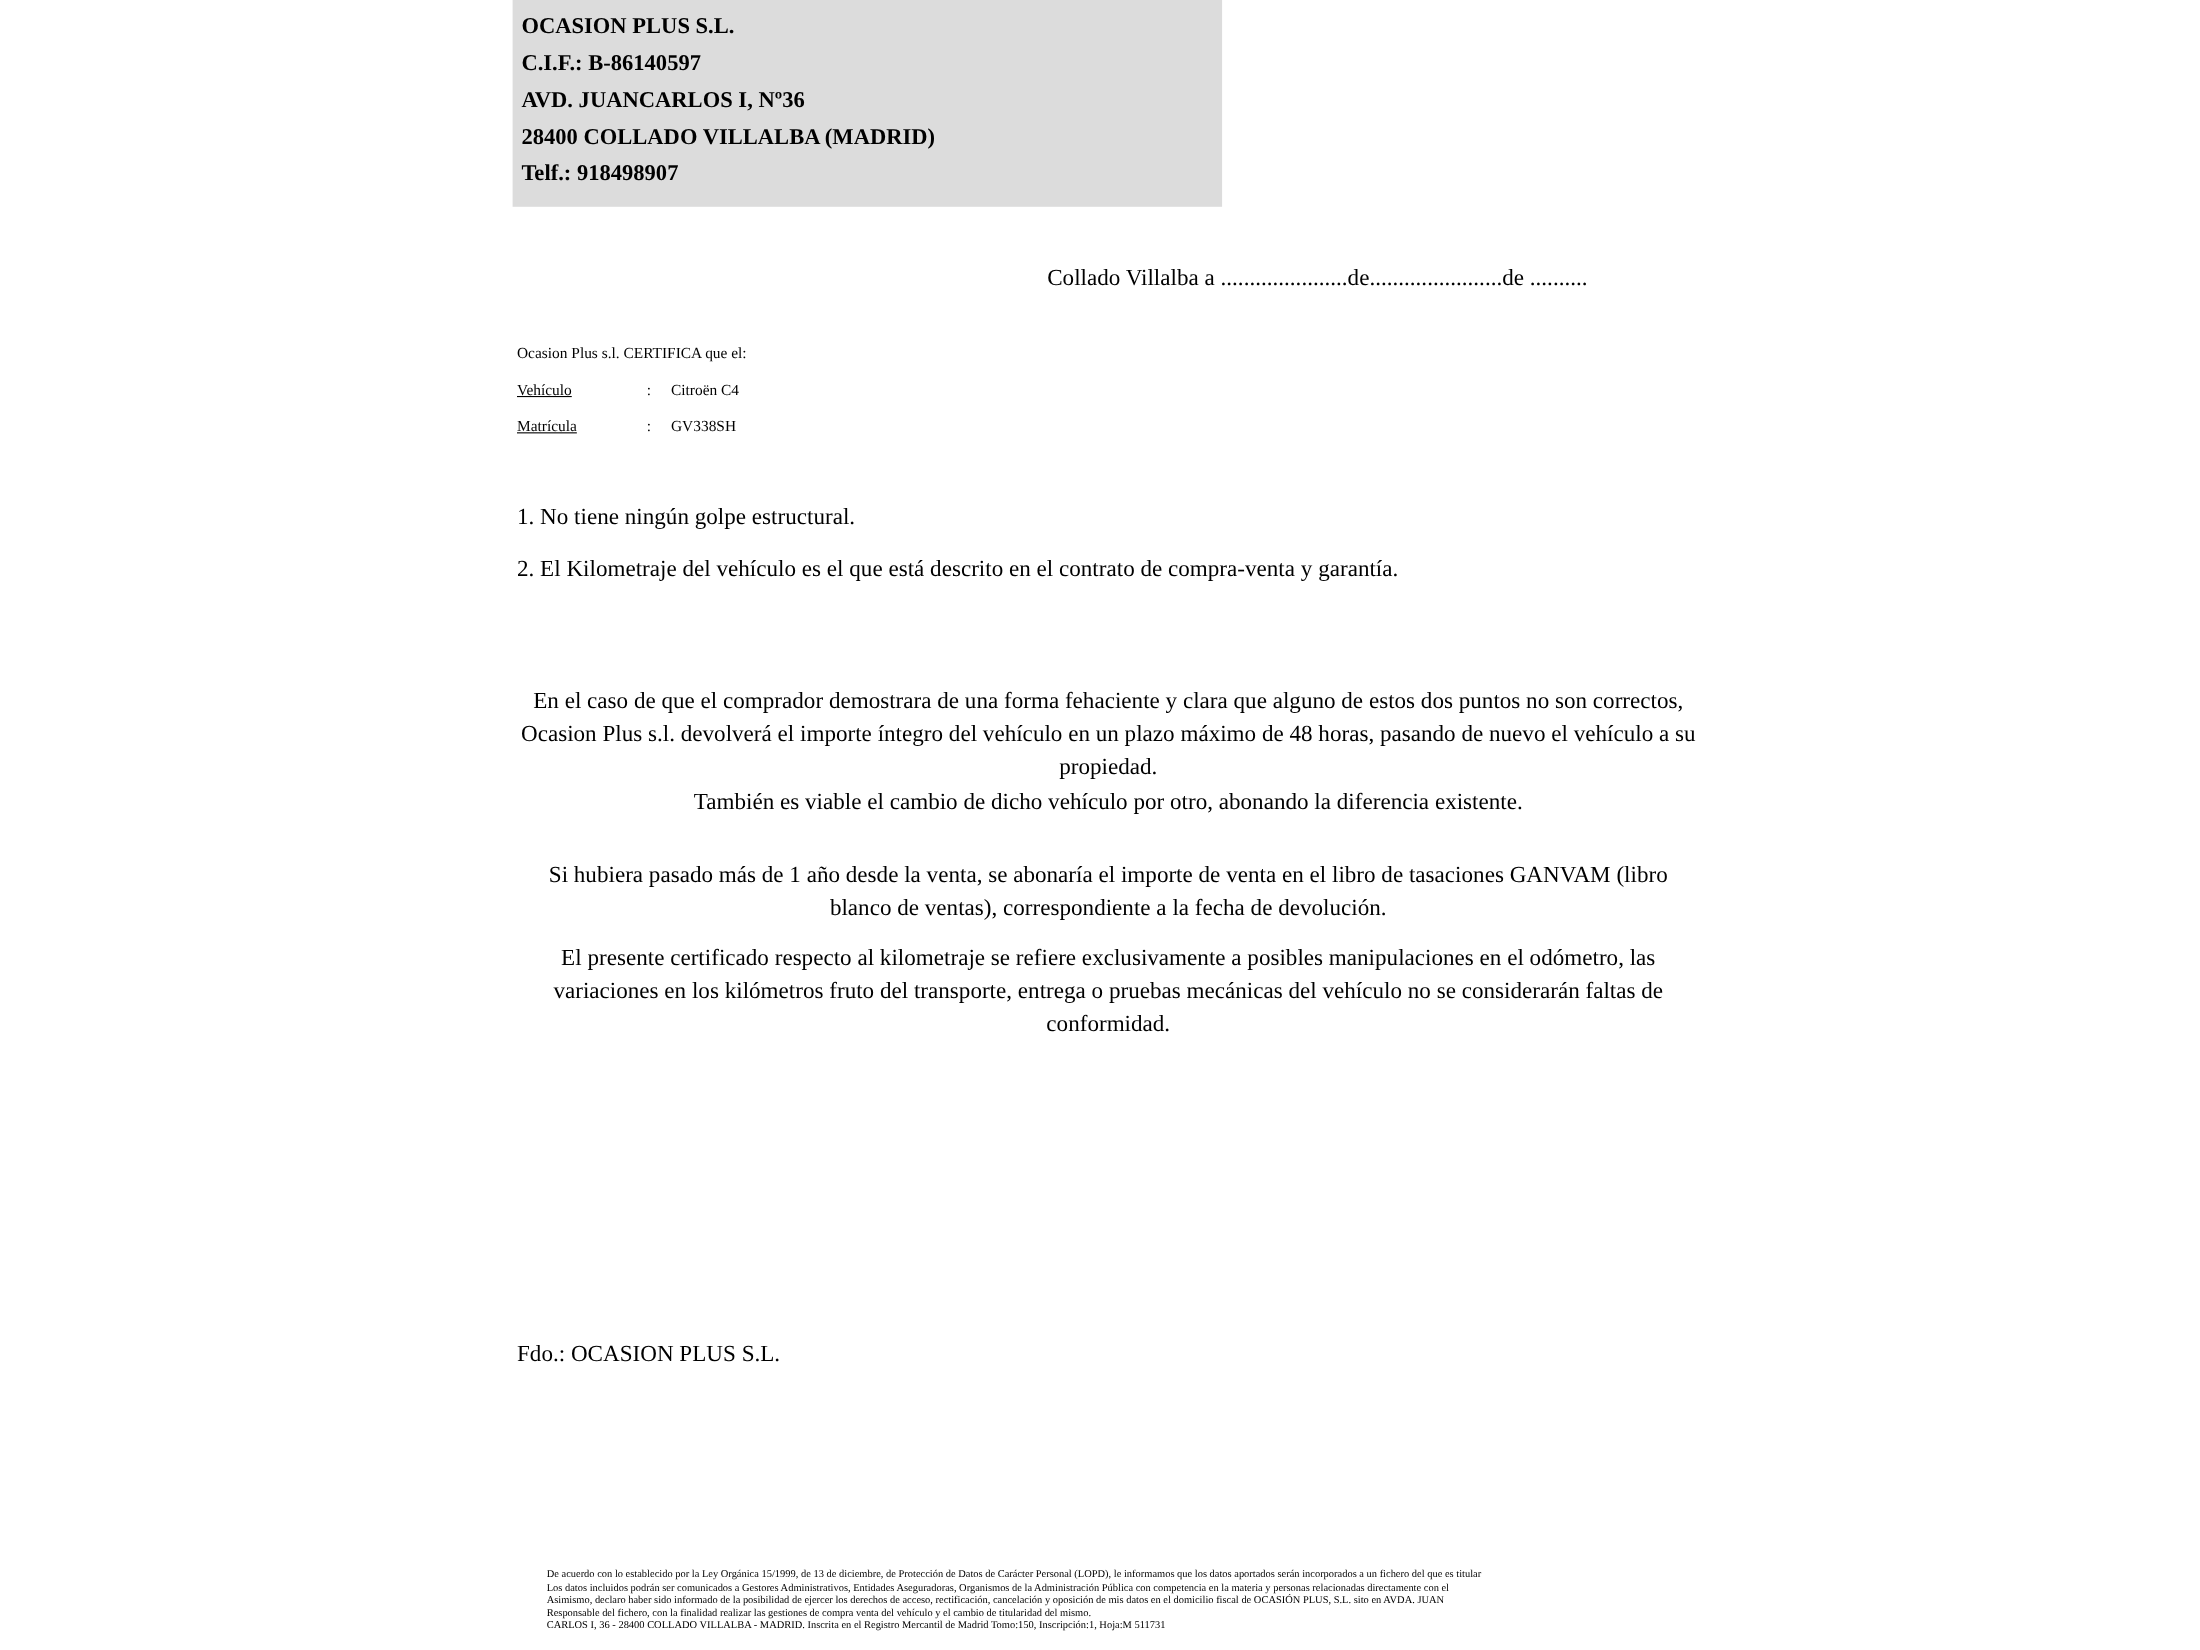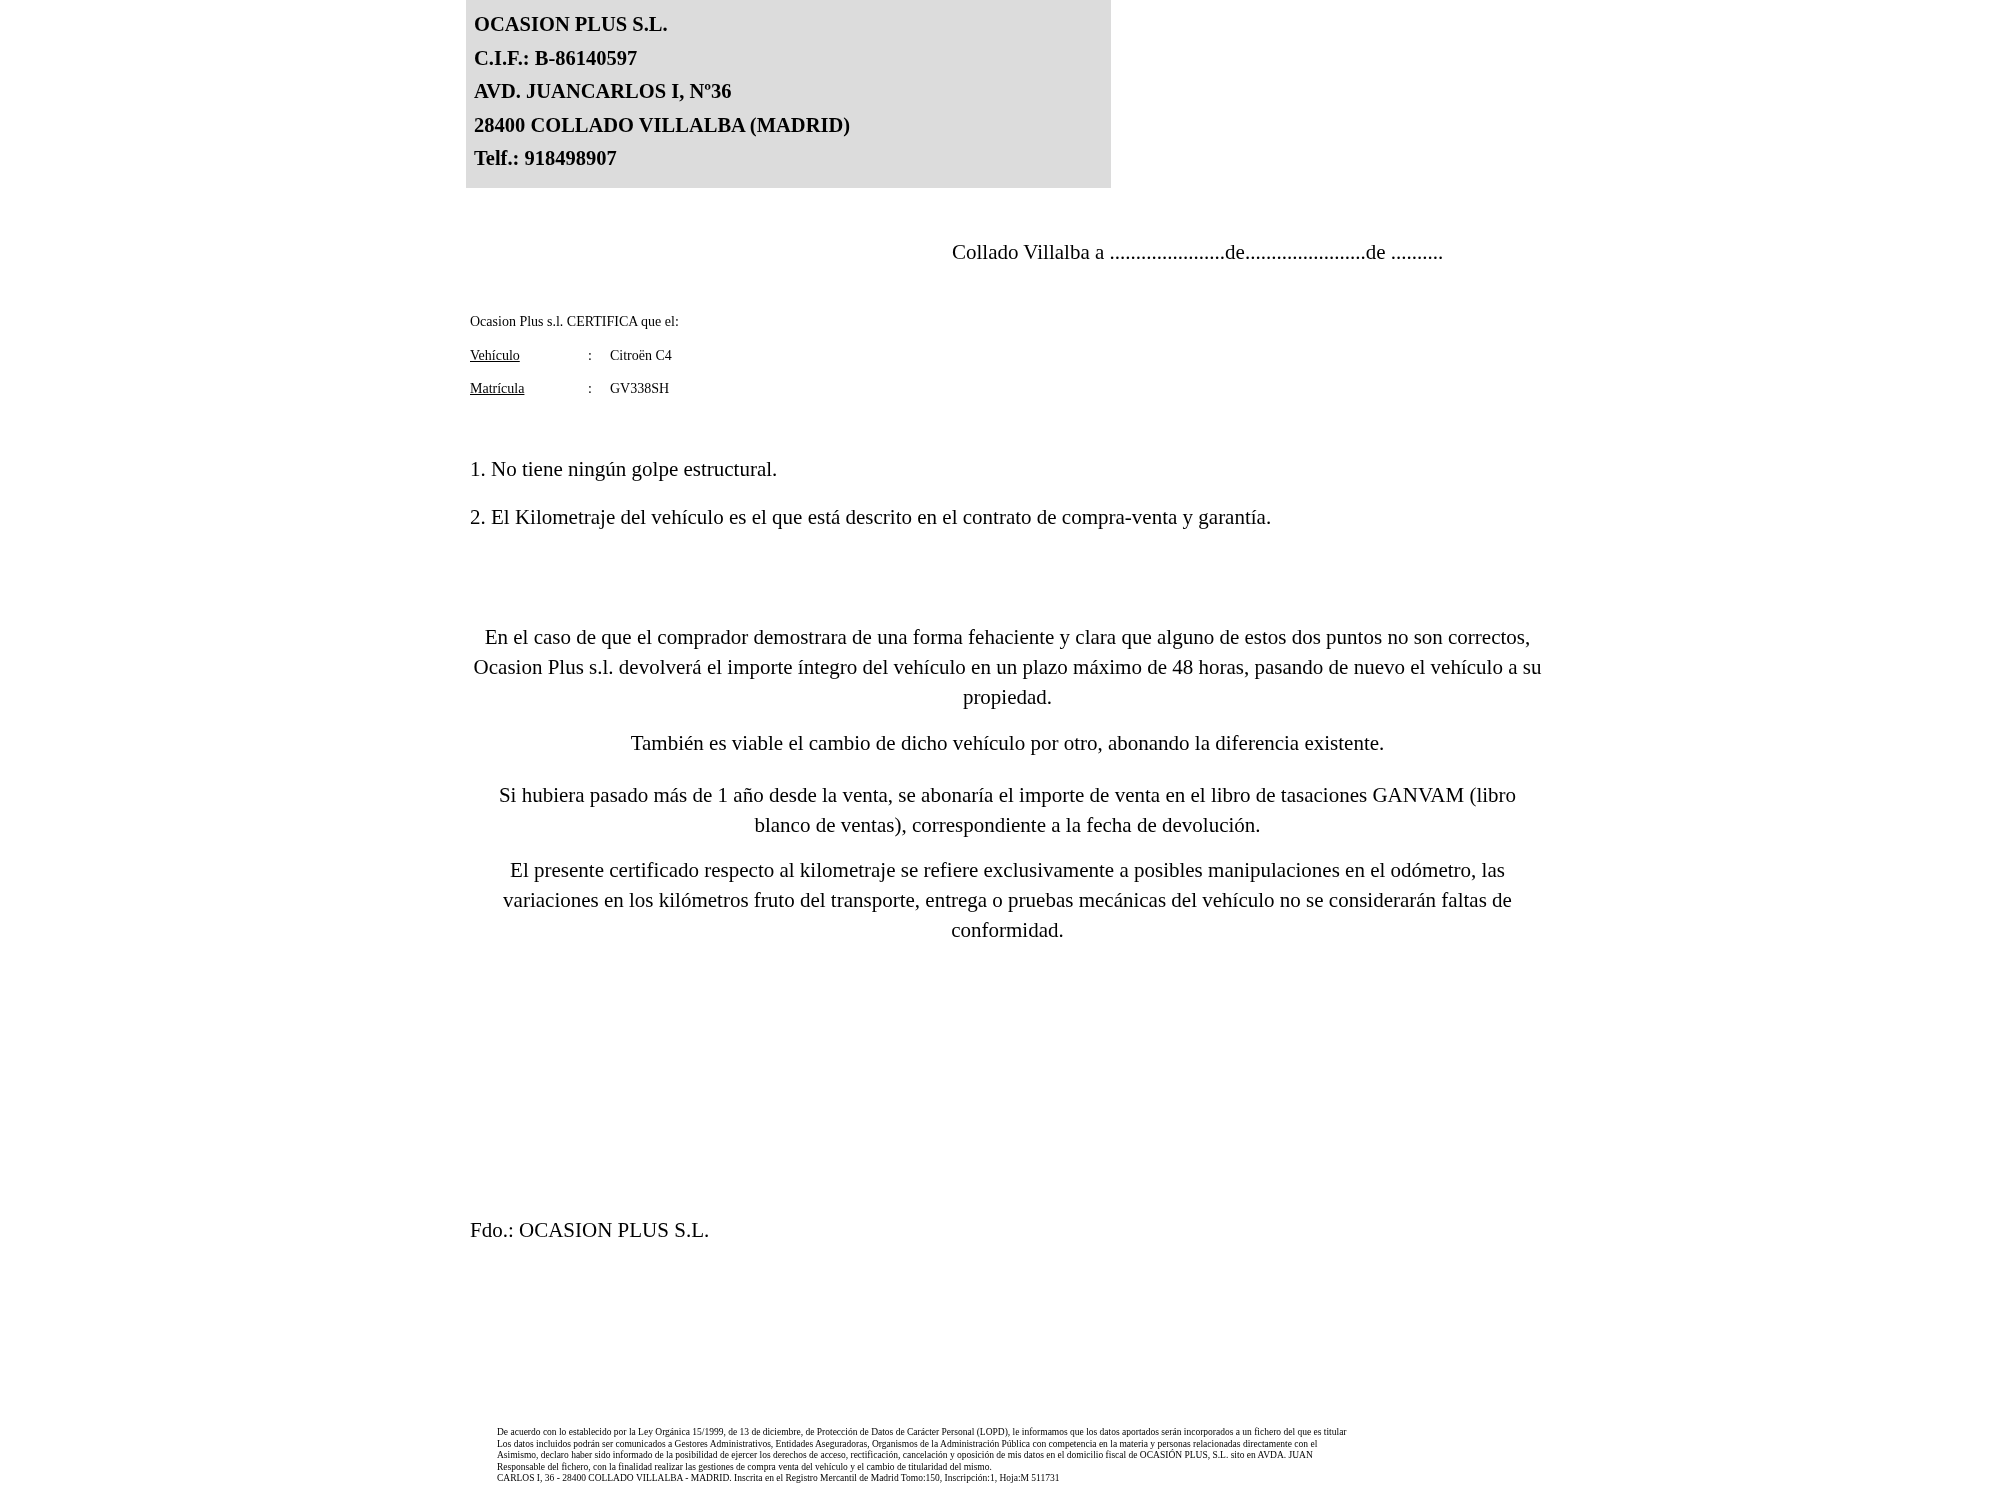--- a/index.html
+++ b/index.html
@@ -84,21 +84,21 @@
   
   .para {
     position: absolute;
     left: 470px;
     width: 1075px;
     font-size: 21px;
     line-height: 30px;
     text-align: center;
   }
   .para-1 { top: 622px; }
-  .para-2 { top: 728px; font-family: Liberation Serif, serif; }
+  .para-2 { top: 713px; font-family: Liberation Serif, serif; }
   .para-3 { top: 780px; }
   .para-4 { top: 855px; }
 
   
   .signature {
     position: absolute;
     left: 470px;
     top: 1218px;
     font-size: 21px;
     white-space: nowrap;

